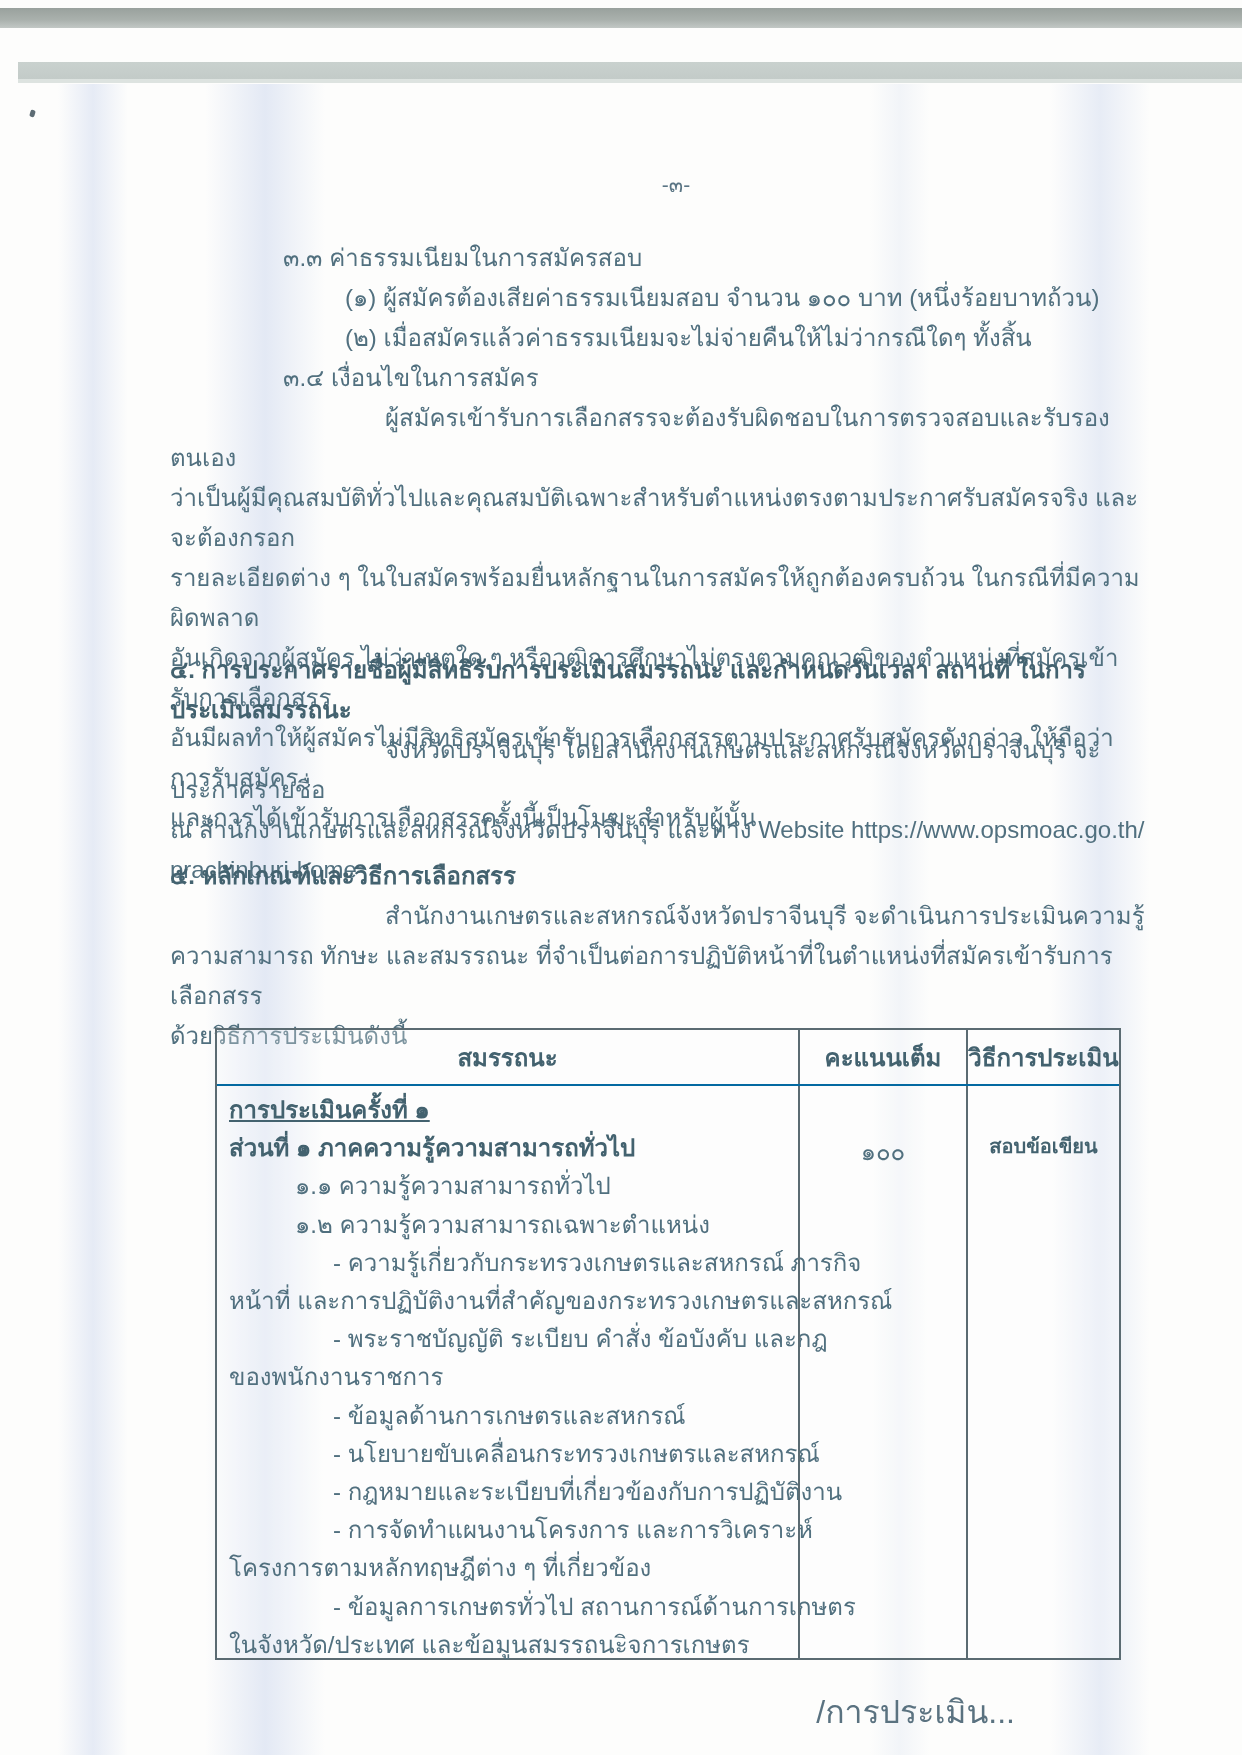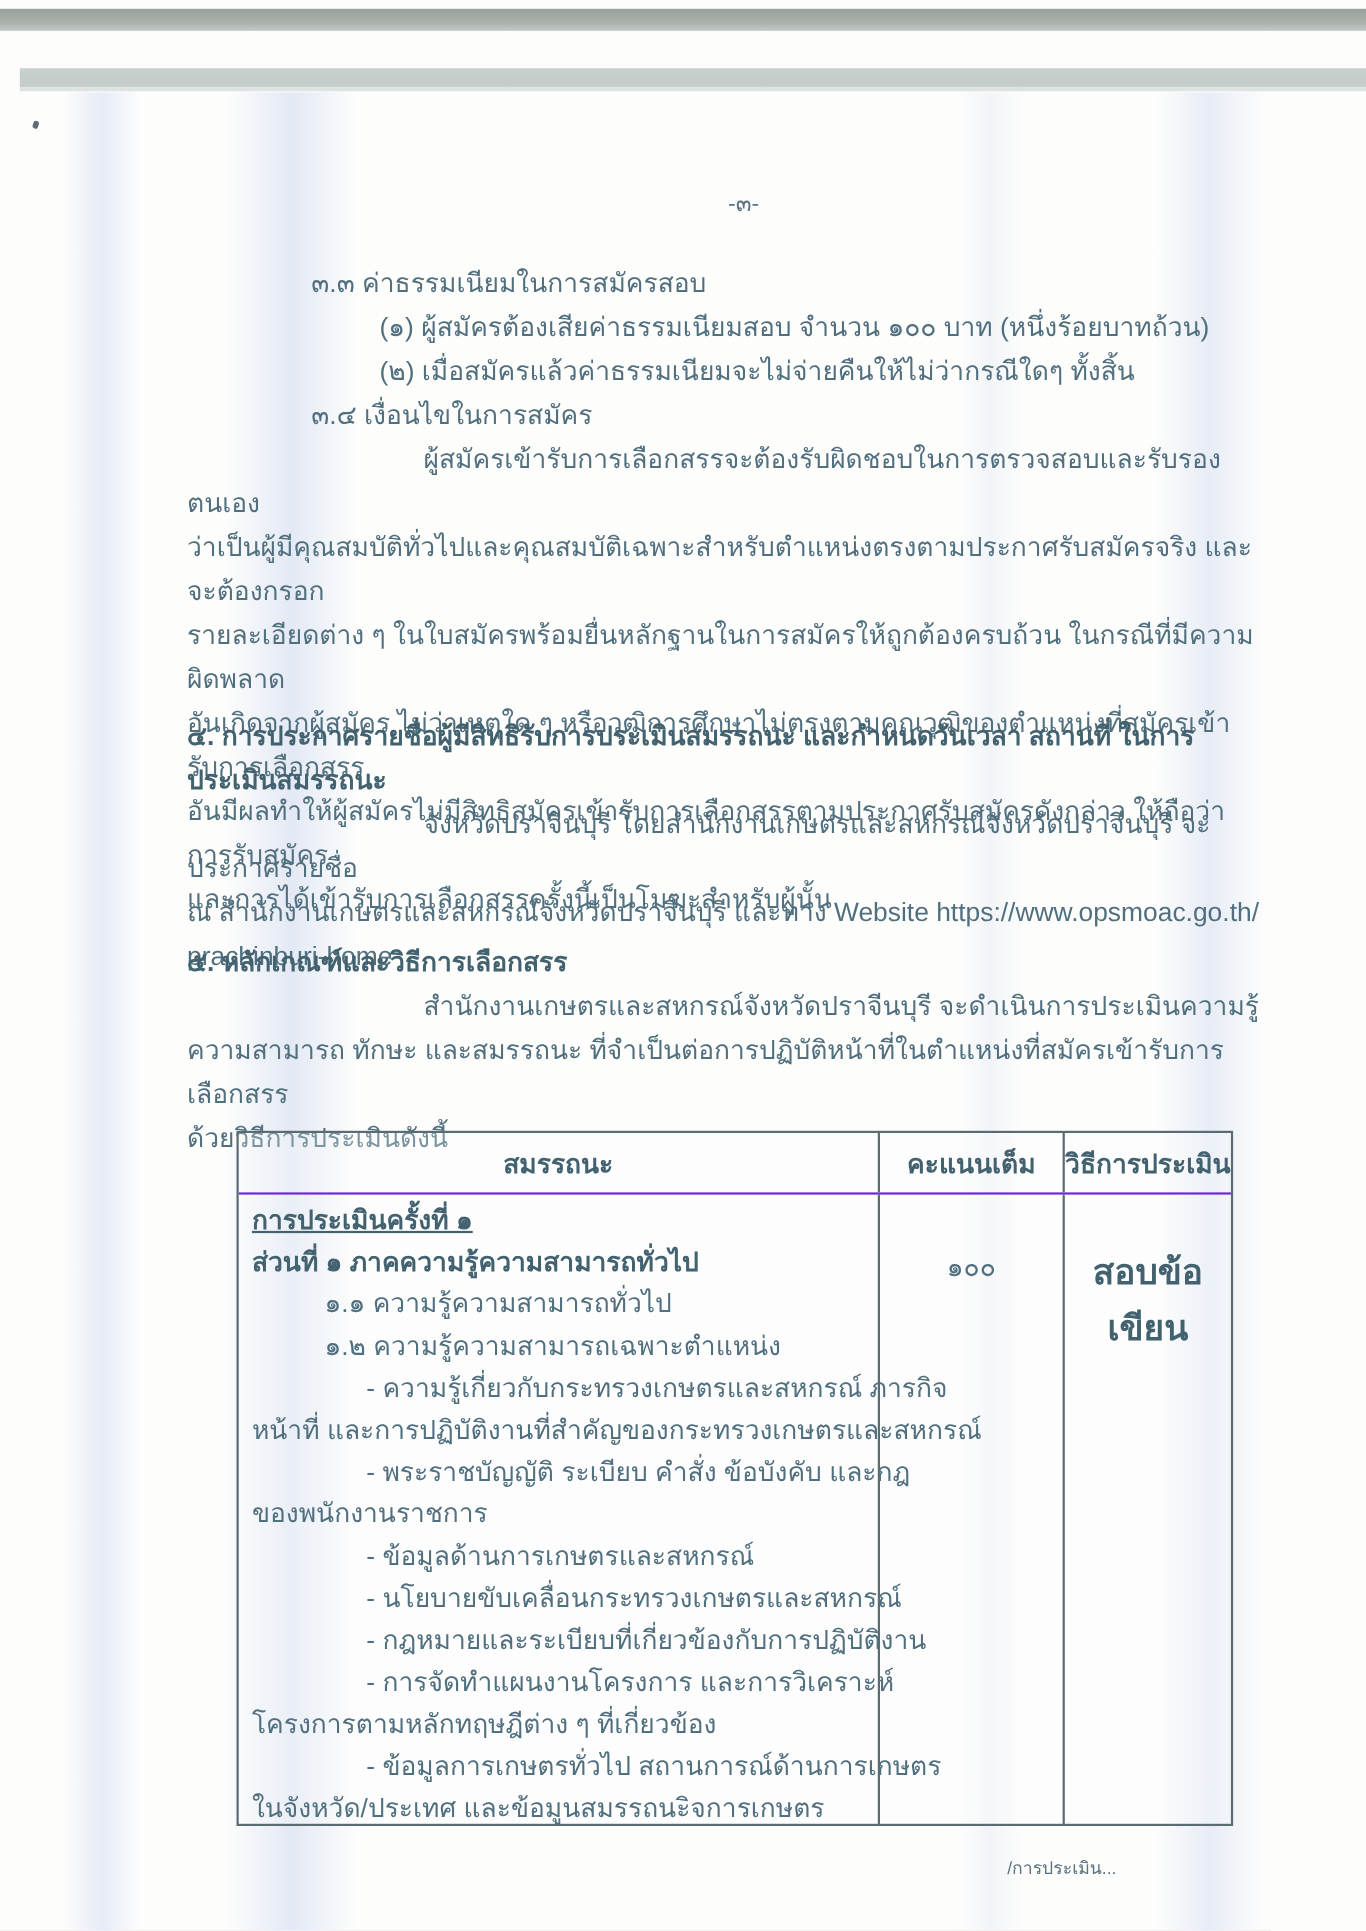--- a/index.html
+++ b/index.html
@@ -38,37 +38,37 @@
   .ind175{padding-left:175px;}
   .para .tl:first-child{text-indent:215px;}
   .tfirst{text-indent:215px;}
 
   #sec4{top:650px;}
   #sec5{top:856px;}
 
   
   .etable{position:absolute;left:215px;top:1028px;width:906px;height:632px;
           border:2px solid #5b6b72;box-sizing:border-box;background:rgba(255,255,255,.25);}
-  .thead{display:flex;height:56px;border-bottom:2px solid #6d28d9;box-sizing:border-box;}
+  .thead{display:flex;height:56px;border-bottom:2px solid #0369a1;box-sizing:border-box;}
   .th{display:flex;align-items:center;justify-content:center;
       font-size:24px;font-weight:700;color:#43626f;box-sizing:border-box;}
   .c1{width:581px;}
   .c2{width:168px;border-left:2px solid #5b6b72;}
   .c3{width:153px;border-left:2px solid #5b6b72;flex:1;}
   .tbody{display:flex;height:574px;box-sizing:border-box;}
   .td{box-sizing:border-box;}
   .td-comp{padding:5px 6px 0 12px;}
   .td-comp .tl{font-size:24px;line-height:38.2px;white-space:nowrap;}
   .tl.i1{padding-left:66px;}
   .tl.i2{padding-left:104px;}
   .td-score{display:block;text-align:center;padding-top:46px;font-size:24px;}
-  .td-method{display:block;text-align:center;padding-top:44px;font-size:32px;font-weight:700;color:#43626f;}
+  .td-method{display:block;text-align:center;padding-top:44px;font-size:20px;font-weight:700;color:#43626f;}
 
   .footer{position:absolute;left:700px;top:1686px;width:315px;text-align:right;
-          font-size:16px;color:#5a7280;}
+          font-size:32px;color:#5a7280;}
 </style>
 </head>
 <body>
 
 <div class="page">
 
   <div class="bar1"></div>
   <div class="bar2"></div>
   <div class="bar2edge"></div>
   <div class="streak s1"></div>

